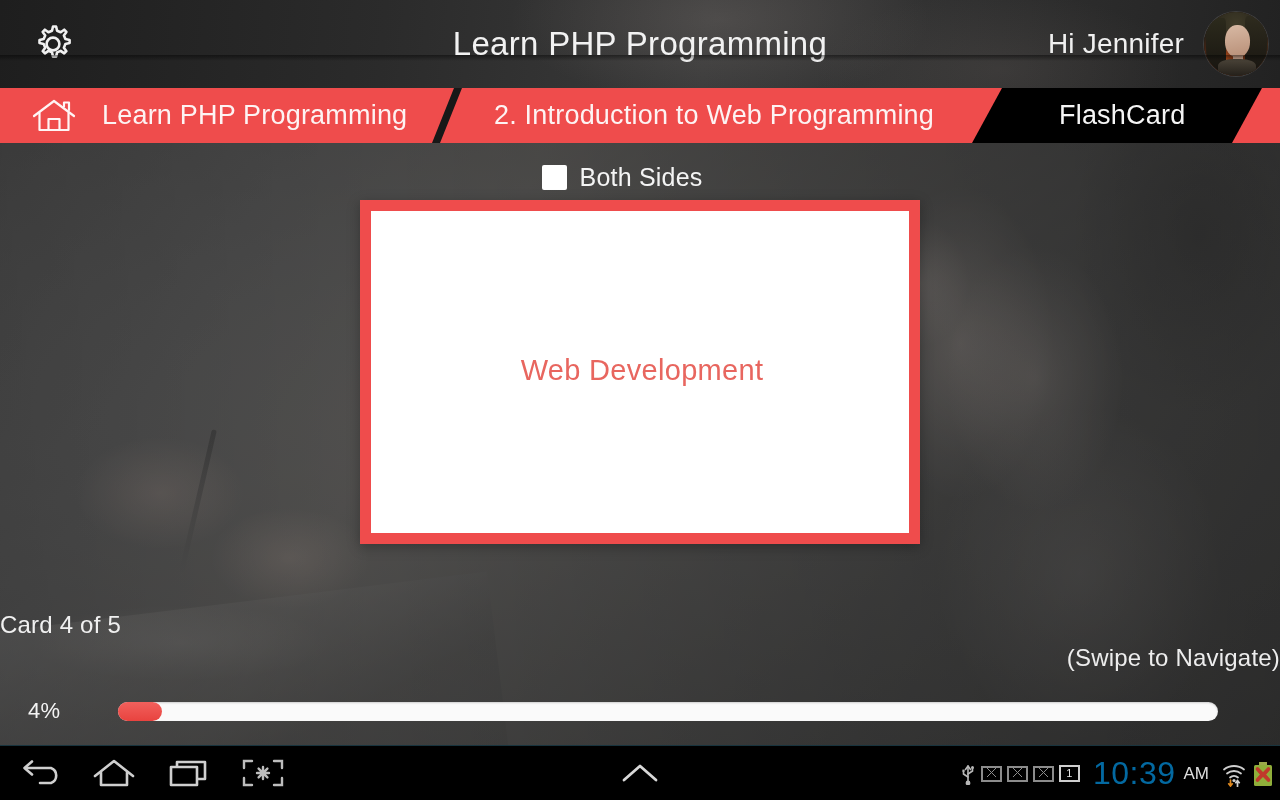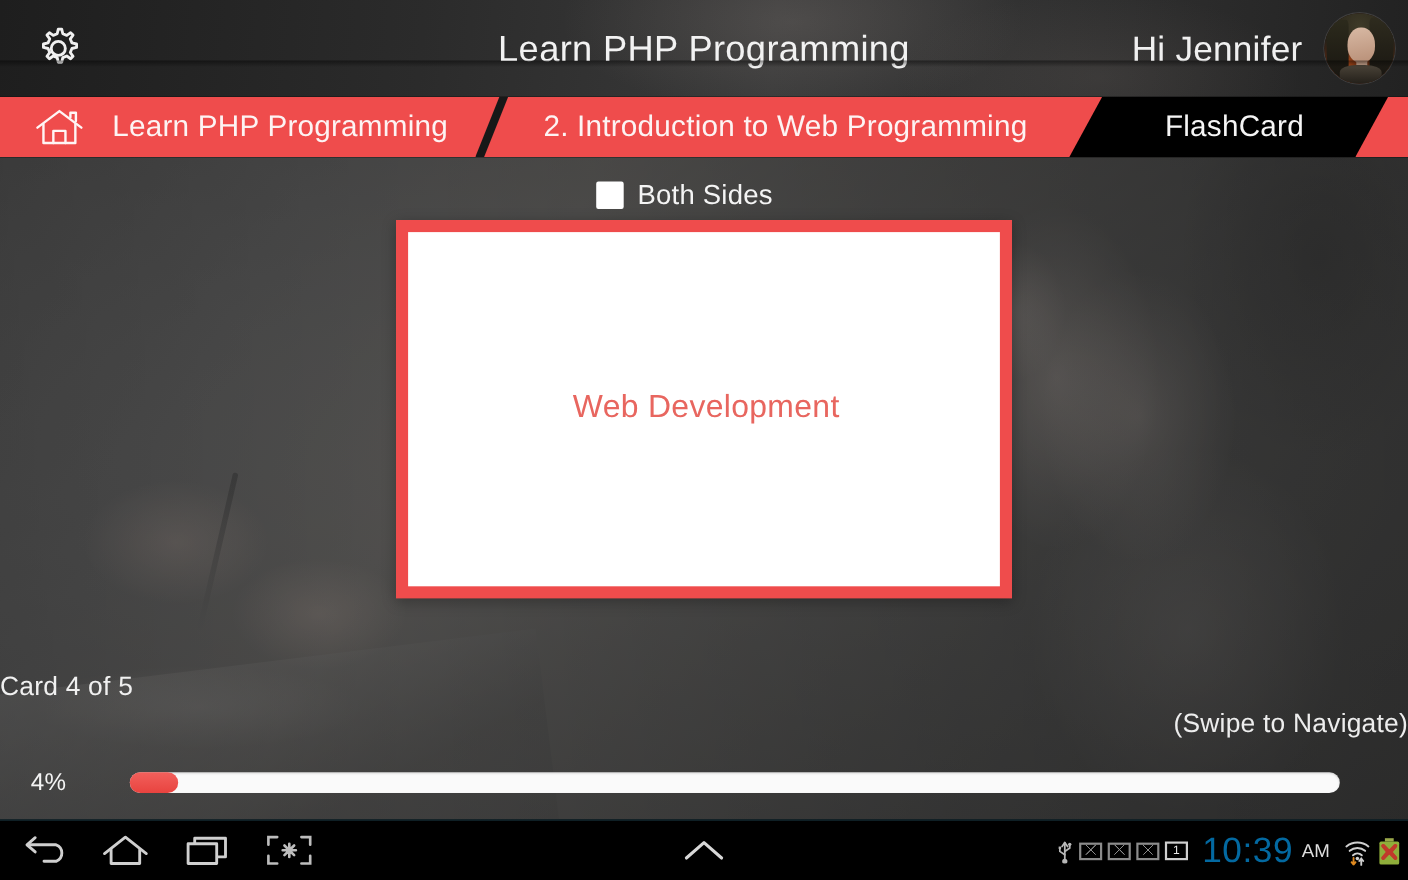--- a/index.html
+++ b/index.html
@@ -28,21 +28,21 @@
     cursor:pointer;
   }
   .header-title {
     position:absolute; left:0; top:0; width:1280px; height:88px;
     display:flex; align-items:center; justify-content:center;
     color:#f2f2f2; font-size:33px; font-weight:300; letter-spacing:.3px;
   }
   .greeting {
     position:absolute; right:96px; top:0; height:88px;
     display:flex; align-items:center;
-    color:#f0f0f0; font-size:32px; font-weight:300; letter-spacing:.2px;margin-left:48px;
+    color:#f0f0f0; font-size:28px; font-weight:300; letter-spacing:.2px;margin-left:48px;
   }
   .avatar {
     position:absolute; right:12px; top:12px; width:64px; height:64px;
     border-radius:50%; overflow:hidden; cursor:pointer;
     background:#2a1410;
     box-shadow:0 0 0 1px rgba(255,255,255,.12);
   }
   .avatar .av-bg {
     position:absolute; inset:0;
     background:
@@ -93,21 +93,21 @@
     color:#fdf3f3; font-size:27px; font-weight:300; letter-spacing:.2px;
     cursor:pointer; white-space:nowrap;
   }
   .crumb-1 { left:102px; }
   .crumb-2 { left:494px; }
   .crumb-3 { left:1059px; color:#f5f5f5; }
 
   
   .stage {
     position:absolute; top:143px; left:0; width:1280px; height:602px;
-    overflow:hidden; background:#000000;
+    overflow:hidden; background:#7f1d1d;
   }
   .bg-photo { position:absolute; inset:0; }
   .bg-base {
     position:absolute; inset:0;
     background:
       linear-gradient(120deg,#4a4a4a 0%,#545454 18%,#5d5b58 34%,#4b4a48 52%,#3a3a39 72%,#2a2a29 100%);
   }
   .bg-face {
     position:absolute; right:-20px; top:-30px; width:520px; height:640px;
     background:

